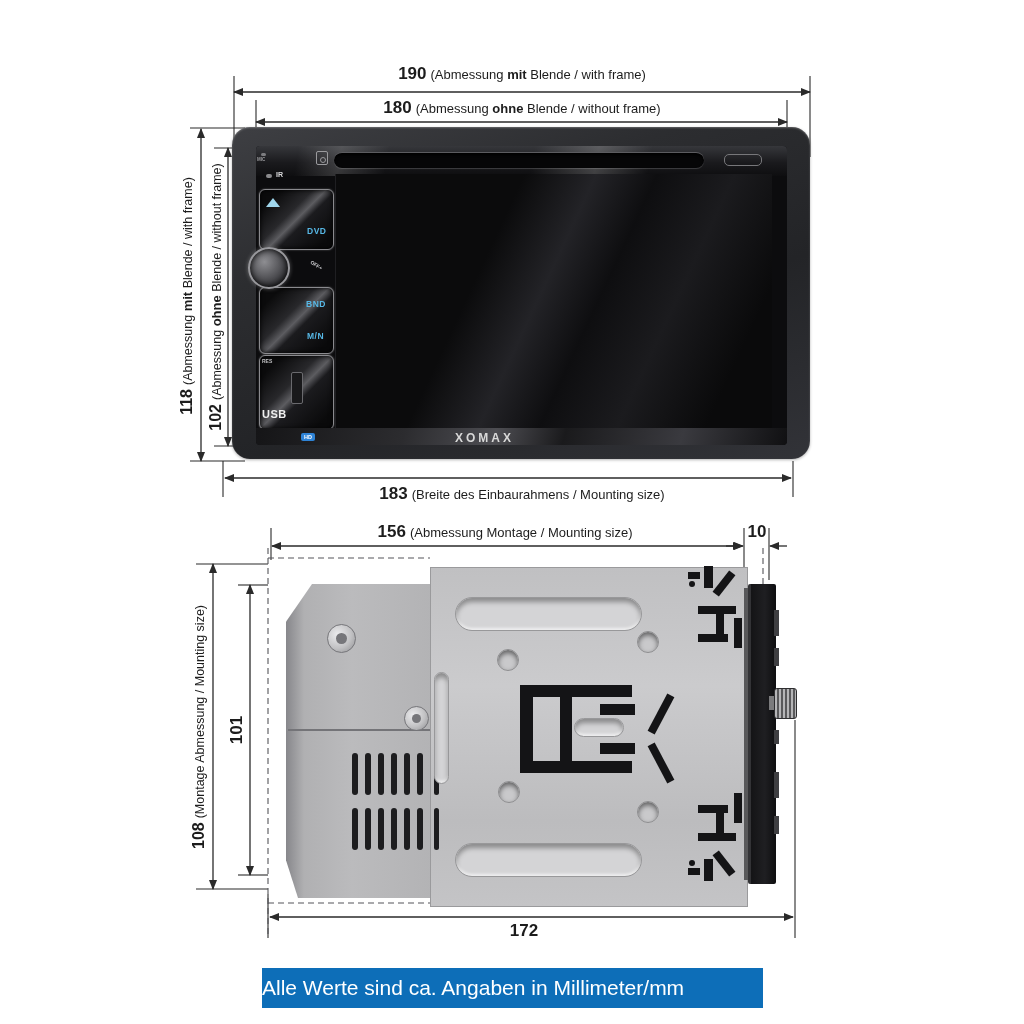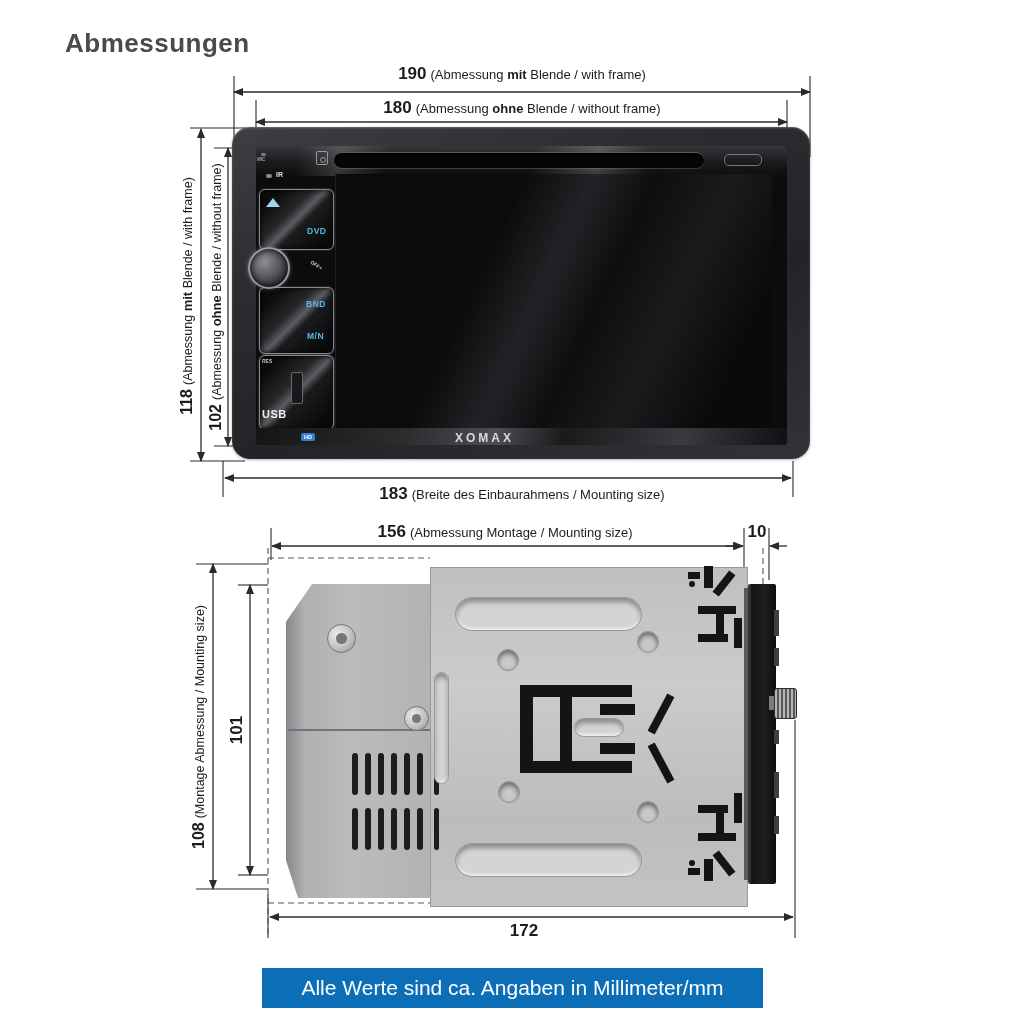--- a/index.html
+++ b/index.html
@@ -76,27 +76,26 @@
   .blk.round{border-radius:50%;}
   .front-gap{position:absolute;left:744px;top:588px;width:5px;height:292px;background:#58585a;}
   .front-panel{position:absolute;left:748px;top:584px;width:28px;height:300px;border-radius:2px;
     background:linear-gradient(90deg,#333336 0,#333336 3px,#141416 3px,#1f1f22 60%,#0e0e10);}
   .notch{position:absolute;width:5px;background:#3f3f42;}
   .side-knob{position:absolute;left:774px;top:688px;width:21px;height:29px;border:1px solid #2e2e30;border-radius:3px;
     background:repeating-linear-gradient(90deg,#b5b5b7 0 2px,#59595b 2px 4px);}
   .knob-stem{position:absolute;left:769px;top:696px;width:7px;height:14px;background:#7b7b7d;}
 
   .banner{position:absolute;left:262px;top:968px;width:501px;height:40px;background:#0d6eb8;
-    color:#ffffff;font-size:21px;text-align:center;line-height:40px;}
+    color:#ffffff;font-size:21px;text-align:left;line-height:40px;}
 </style>
 </head>
 <body>
 
 <div class="page">
-  <h1 class="title">Abmessungen</h1>
 
   <svg class="dims" width="1024" height="1024" viewBox="0 0 1024 1024">
     <defs>
       <marker id="ah" viewBox="0 0 10 10" refX="9" refY="5" markerWidth="8" markerHeight="8" orient="auto-start-reverse">
         <path d="M0,1 L10,5 L0,9 z" fill="#2a2a2a"></path>
       </marker>
     </defs>
     <g stroke="#2a2a2a" stroke-width="1.3" fill="none">
 
       <line x1="234" y1="92" x2="810" y2="92" marker-start="url(#ah)" marker-end="url(#ah)"></line>

